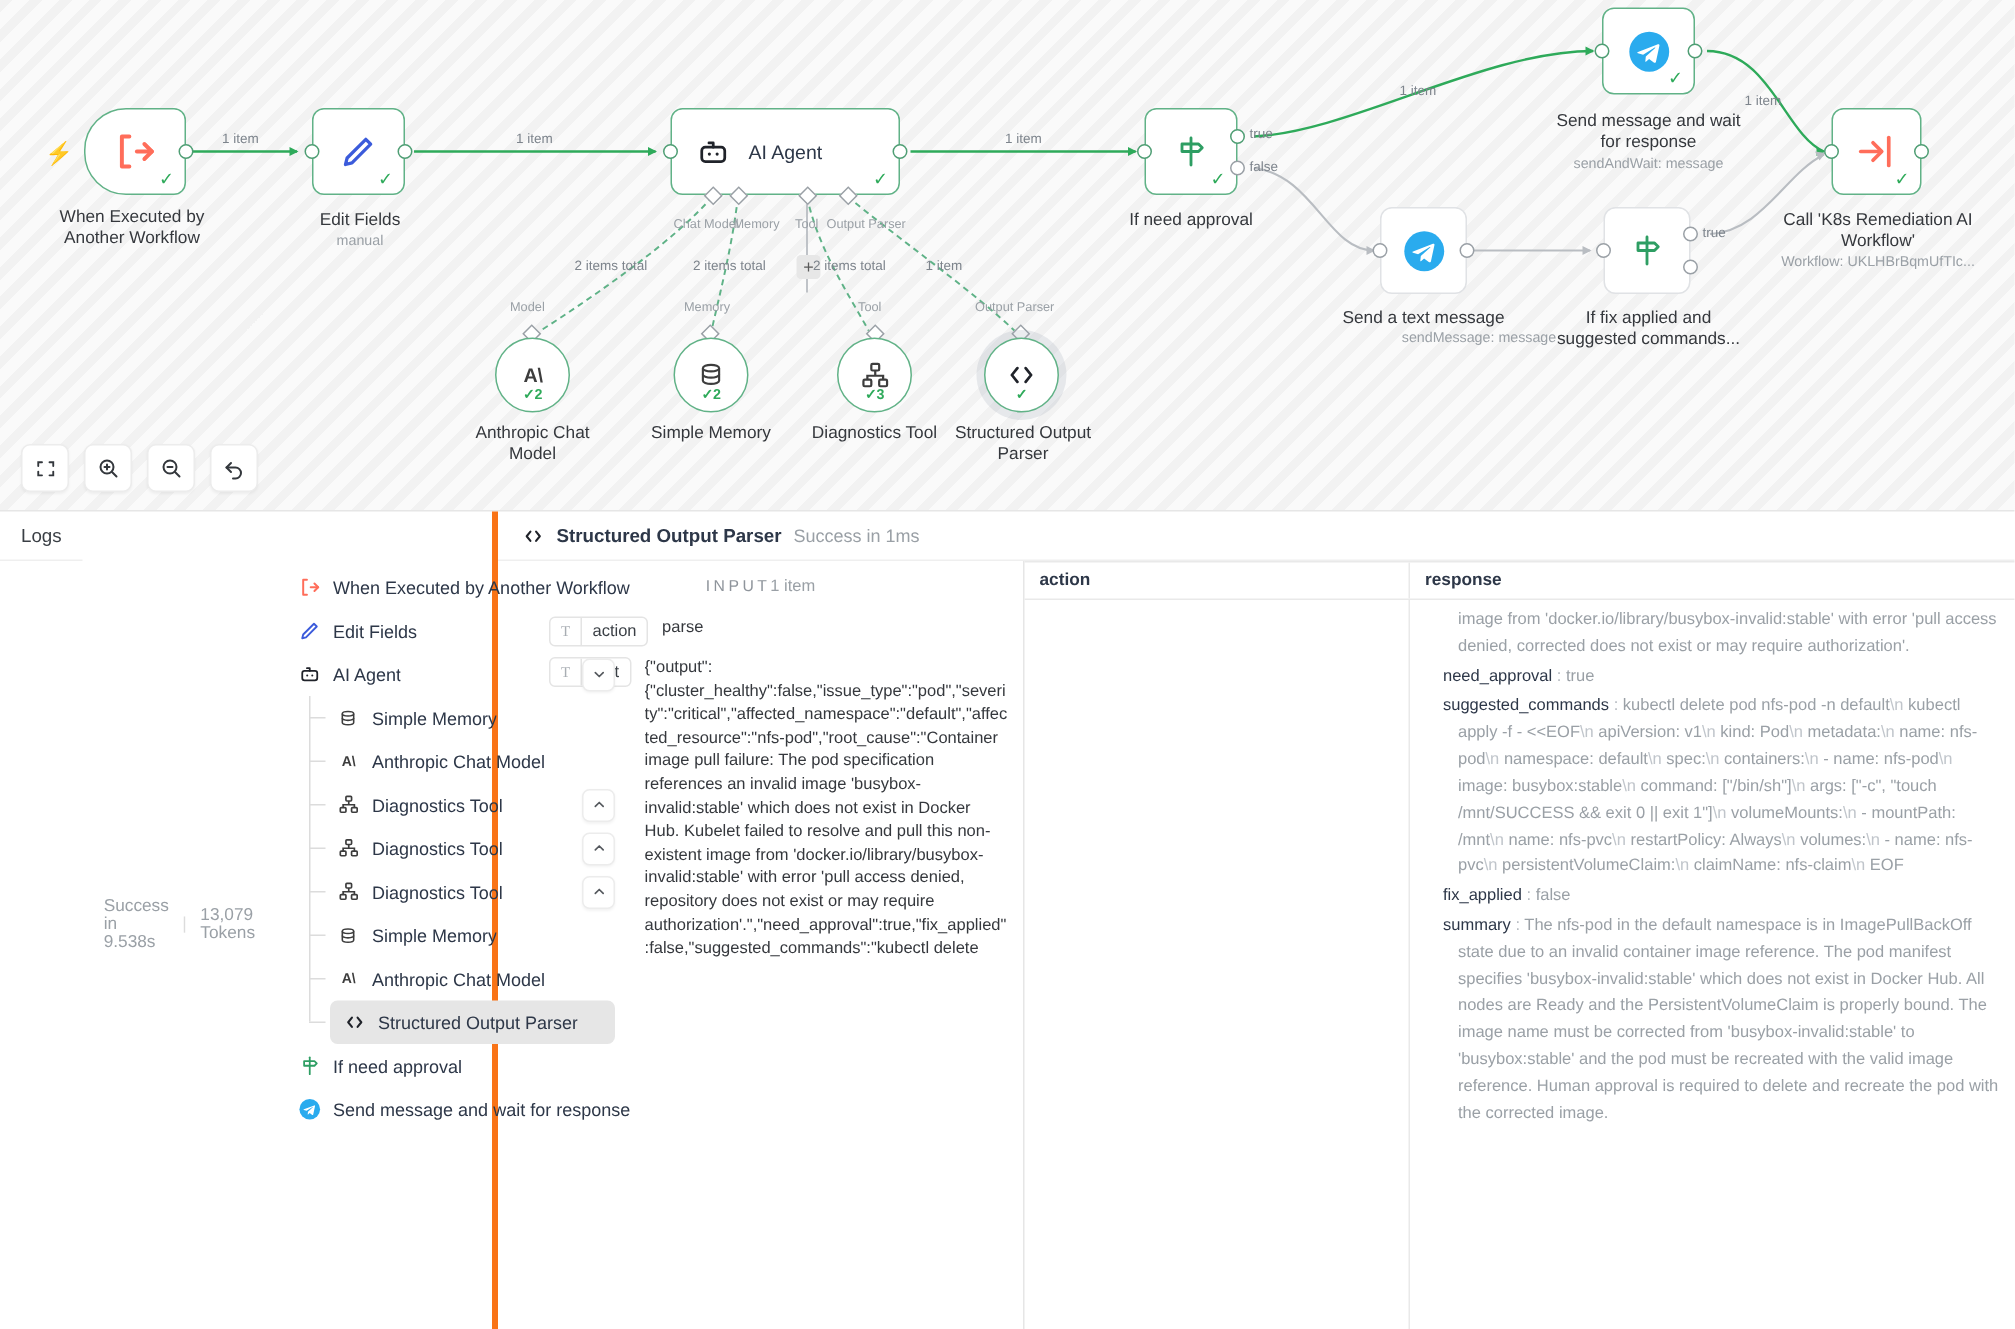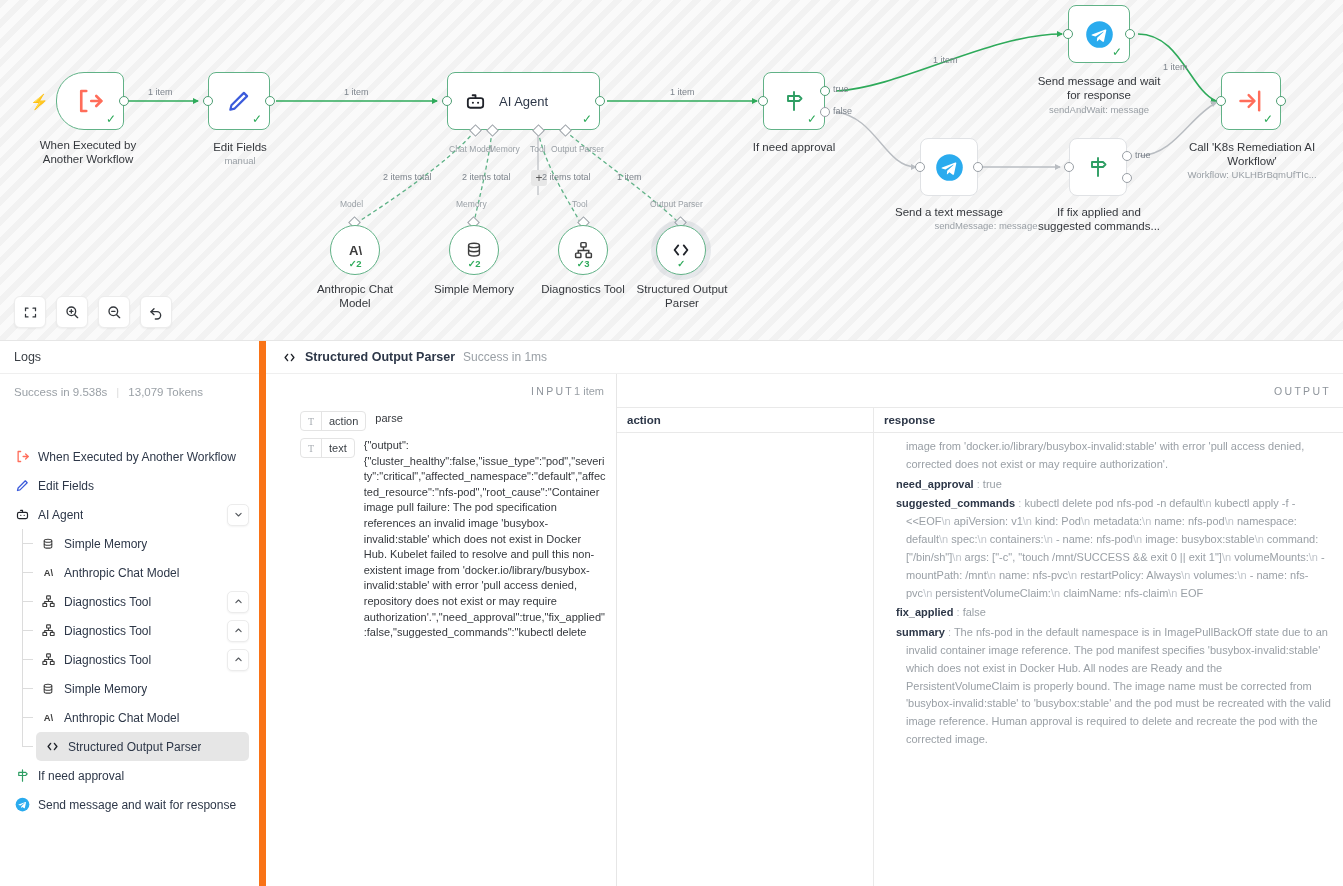--- a/index.html
+++ b/index.html
@@ -86,21 +86,21 @@
     display:flex; align-items:center; justify-content:center;
     color:#33373c;
   }
 
   
   #bottom {
     position:absolute; left:0; top:340px; width:1343px; height:546px;
     display:flex; border-top:1px solid #e6e6e6; background:#fff;
   }
   
-  #logs-panel { width:266px; border-right:7px solid #f97316; display:flex; flex-direction:column; }
+  #logs-panel { width:332px; border-right:4px solid #f97316; display:flex; }
   #logs-head {
     height:33px; display:flex; align-items:center; padding:0 14px;
     font-size:12.5px; color:#3a3f45; border-bottom:1px solid #efefef;
     font-weight:400;
   }
   #logs-stats {
     padding:12px 14px 8px; font-size:11.5px; color:#9aa0a6;
     display:flex; align-items:center; gap:9px;
   }
   #logs-stats .divider { color:#dcdcdc; }
@@ -132,21 +132,21 @@
   #detail-head {
     height:33px; display:flex; align-items:center; gap:8px;
     padding:0 16px; border-bottom:1px solid #efefef;
   }
   #detail-head .title { font-size:12.5px; font-weight:700; color:#2d3748; }
   #detail-head .status { font-size:12px; color:#9aa0a6; }
   #io { flex:1; display:flex; min-height:0; }
   #in-pane { width:351px; border-right:1px solid #e6e6e6; display:flex; flex-direction:column; min-width:0; }
   #out-pane { flex:1; display:flex; flex-direction:column; min-width:0; }
   .pane-head {
-    height:33px; display:flex; align-items:center; justify-content:flex-end;
+    height:33px; display:flex; align-items:center; justify-content:center;
     padding:0 12px;
   }
   .pane-title { font-size:10.5px; letter-spacing:2.3px; color:#8e949b; }
   .pane-count { font-size:11px; color:#9aa0a6; }
   #in-body { flex:1; overflow:hidden; padding:4px 10px 0 34px; }
   .kv { display:flex; align-items:flex-start; gap:9px; margin-bottom:7px; }
   .pill {
     display:flex; align-items:stretch; height:20px; border:1px solid #e4e4e4;
     border-radius:4px; overflow:hidden; background:#fff; flex:0 0 auto;
   }
@@ -161,21 +161,21 @@
   
   #out-table { flex:1; display:flex; flex-direction:column; min-height:0; }
   .thead { display:flex; border-top:1px solid #e9e9e9; border-bottom:1px solid #e9e9e9; height:26px; }
   .th { font-size:11.5px; font-weight:700; color:#2d3748; display:flex; align-items:center; padding:0 10px; }
   .th.c1 { width:257px; border-right:1px solid #e9e9e9; }
   .th.c2 { flex:1; }
   .tbody { flex:1; display:flex; min-height:0; }
   .td.c1 { width:257px; border-right:1px solid #e9e9e9; }
   .td.c2 { flex:1; padding:5px 10px 0 10px; overflow:hidden; min-width:0; }
   .ofield { font-size:11px; line-height:1.62; color:#9aa0a6; margin-bottom:2px; text-indent:-22px; padding-left:22px; word-break:break-word; }
-  .ofield .key { font-weight:700; color:#2d3748;padding-left:12px; }
+  .ofield .key { font-weight:400; color:#2d3748;padding-left:12px; }
   .ofield .sep { color:#b6bbc1; }
   .ofield .esc { color:#c0c5cb; }
   .ofield.cont { text-indent:0; padding-left:22px; }
 </style>
 </head>
 <body>
 
 <div id="canvas">
 
   <svg width="1343" height="340" style="position:absolute;left:0;top:0;pointer-events:none">
@@ -603,23 +603,20 @@
             <div class="pill">
               <span class="t">T</span>
               <span class="k">text</span>
             </div>
             <div class="val" style="max-height:200px;overflow:hidden">{"output": {"cluster_healthy":false,"issue_type":"pod","severity":"critical","affected_namespace":"default","affected_resource":"nfs-pod","root_cause":"Container image pull failure: The pod specification references an invalid image 'busybox-invalid:stable' which does not exist in Docker Hub. Kubelet failed to resolve and pull this non-existent image from 'docker.io/library/busybox-invalid:stable' with error 'pull access denied, repository does not exist or may require authorization'.","need_approval":true,"fix_applied":false,"suggested_commands":"kubectl delete pod nfs-pod -n default\nkubectl a...</div>
           </div>
         </div>
       </div>
 
       <div id="out-pane">
-        <div class="pane-head">
-          <span class="pane-title">OUTPUT</span>
-        </div>
         <div id="out-table">
           <div class="thead">
             <div class="th c1">action</div>
             <div class="th c2">response</div>
           </div>
           <div class="tbody">
             <div class="td c1"></div>
             <div class="td c2" id="resp-cell">
                 <div class="ofield cont">image from 'docker.io/library/busybox-invalid:stable' with error 'pull access denied, corrected does not exist or may require authorization'.</div>
                 <div class="ofield"><span class="key">need_approval</span> <span class="sep">:</span> true</div>

